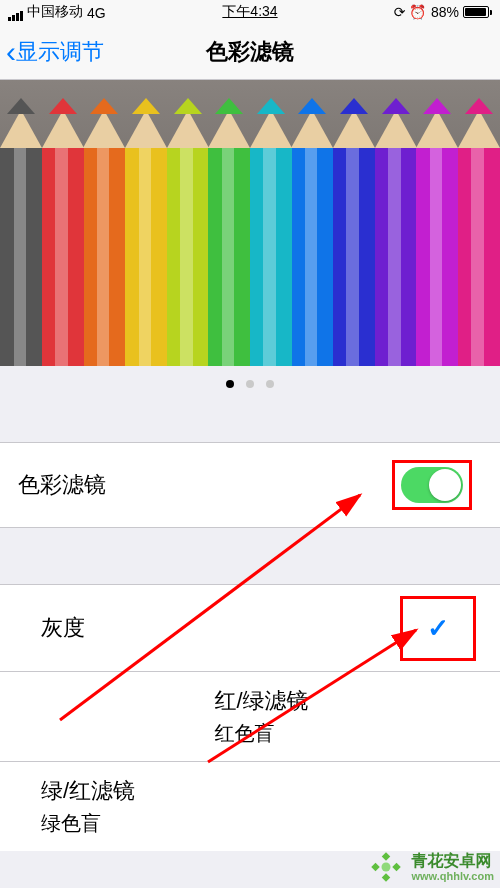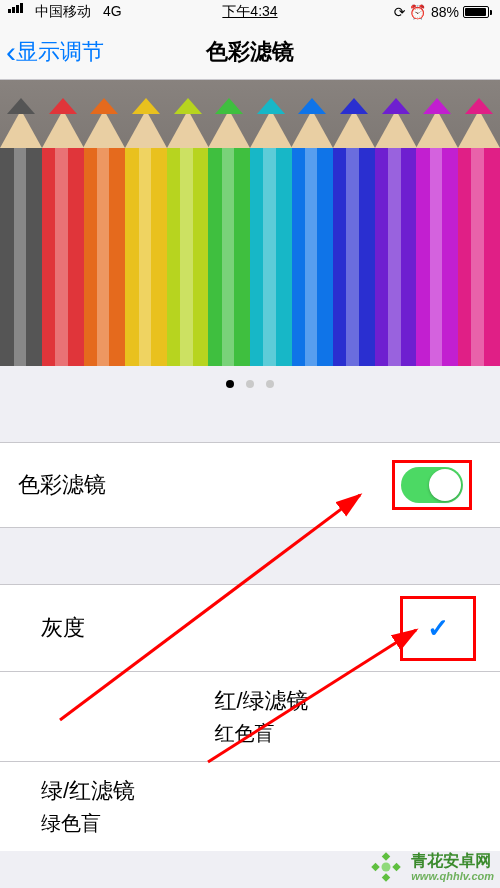--- a/index.html
+++ b/index.html
@@ -1,18 +1,18 @@
 <!DOCTYPE html>
 <html><head>
 <meta charset="utf-8">
 <style>
   * { box-sizing: border-box; margin: 0; padding: 0; }
   html, body { width: 500px; height: 888px; font-family: -apple-system, "Helvetica Neue", sans-serif; background: #efeff4; overflow: hidden; }
   .status-bar { height: 24px; display: flex; align-items: center; padding: 0 8px; font-size: 14px; font-weight: 500; background: #f8f8f8; }
-  .status-left { flex: 1; display: flex; align-items: flex-start; gap: 12px; }
+  .status-left { flex: 1; display: flex; align-items: flex-end; gap: 4px; }
   .status-center { flex: 1; text-align: center; text-decoration: underline; }
   .status-right { flex: 1; display: flex; justify-content: flex-end; align-items: center; gap: 4px; }
   .signal { display: inline-flex; align-items: flex-end; gap: 1px; }
   .signal span { width: 3px; background: #000; }
   .signal span:nth-child(1){height:4px} .signal span:nth-child(2){height:6px} .signal span:nth-child(3){height:8px} .signal span:nth-child(4){height:10px}
   .battery { display: inline-flex; align-items: center; }
   .battery-body { width: 26px; height: 12px; border: 1px solid #000; border-radius: 2px; position: relative; }
   .battery-fill { position: absolute; left: 1px; top: 1px; bottom: 1px; width: 88%; background: #000; border-radius: 1px; }
   .battery-cap { width: 2px; height: 5px; background: #000; margin-left: 1px; border-radius: 0 1px 1px 0; }
 
@@ -51,21 +51,21 @@
   .redbox-ck { position:absolute; right:6px; padding:14px 24px; }
   .ck-wrap { position:relative; width:84px; height:58px; display:flex; align-items:center; justify-content:center; }
 
   .arrows { position:absolute; left:0; top:0; width:500px; height:888px; pointer-events:none; }
 
   .watermark { position:absolute; right:6px; bottom:6px; display:flex; align-items:center; gap:10px; font-size:13px; color:#4a9a3a;justify-content:flex-end; }
   .watermark .logo { width:30px; height:30px; position:relative; }
   .watermark .logo svg { width:30px; height:30px; }
   .watermark .txt { display:flex; flex-direction:column; line-height:1.1; font-weight:bold; }
   .watermark .txt .t1 { font-size:16px; color:#3a8a2c; }
-  .watermark .txt .t2 { font-size:11px; color:#6fb05d;font-style:italic; }
+  .watermark .txt .t2 { font-size:11px; color:#6fb05d; }
 </style>
 </head>
 <body>
 
 <div class="status-bar">
   <div class="status-left">
     <span class="signal">
         <span></span>
         <span></span>
         <span></span>

